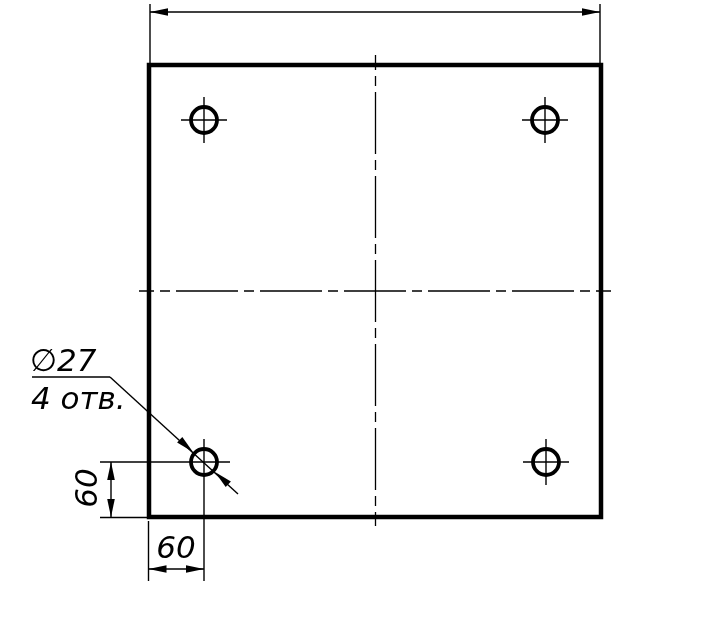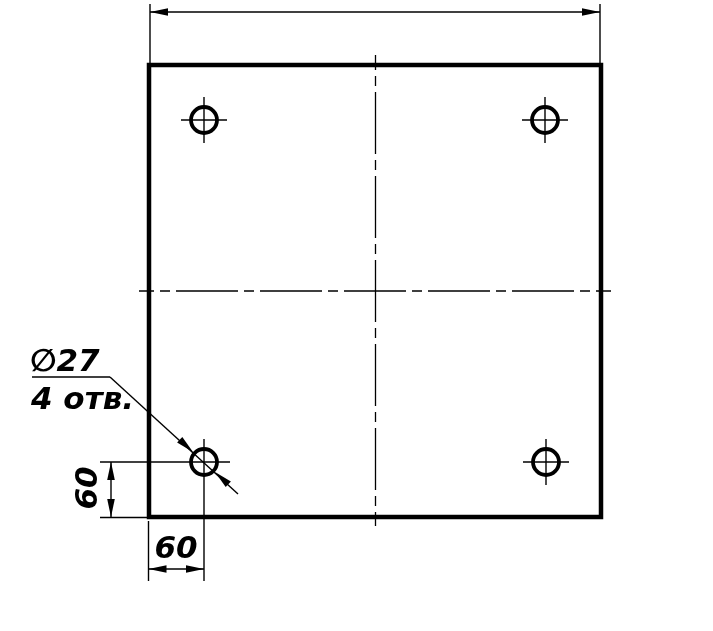--- a/index.html
+++ b/index.html
@@ -3,21 +3,21 @@
 <meta charset="utf-8">
 <style>
   html, body {
     margin: 0;
     padding: 0;
     background: #ffffff;
     width: 713px;
     height: 631px;
     overflow: hidden;
   }
-  .drawing-wrap { width: 713px; height: 631px; font-weight: bold; }
+  .drawing-wrap { width: 713px; height: 631px; }
   svg { display: block; }
 
   .thick { stroke: #000000; stroke-width: 4.5; fill: none; stroke-linejoin: miter; }
   .hole  { stroke: #000000; stroke-width: 3.8; fill: none; }
   .thin  { stroke: #000000; stroke-width: 1.4; fill: none; }
   .cl    { stroke: #000000; stroke-width: 1.3; fill: none;
            stroke-dasharray: 62 6 10 6; stroke-dashoffset: 47; }
   .arrow { fill: #000000; stroke: none; }
 
   .t {

